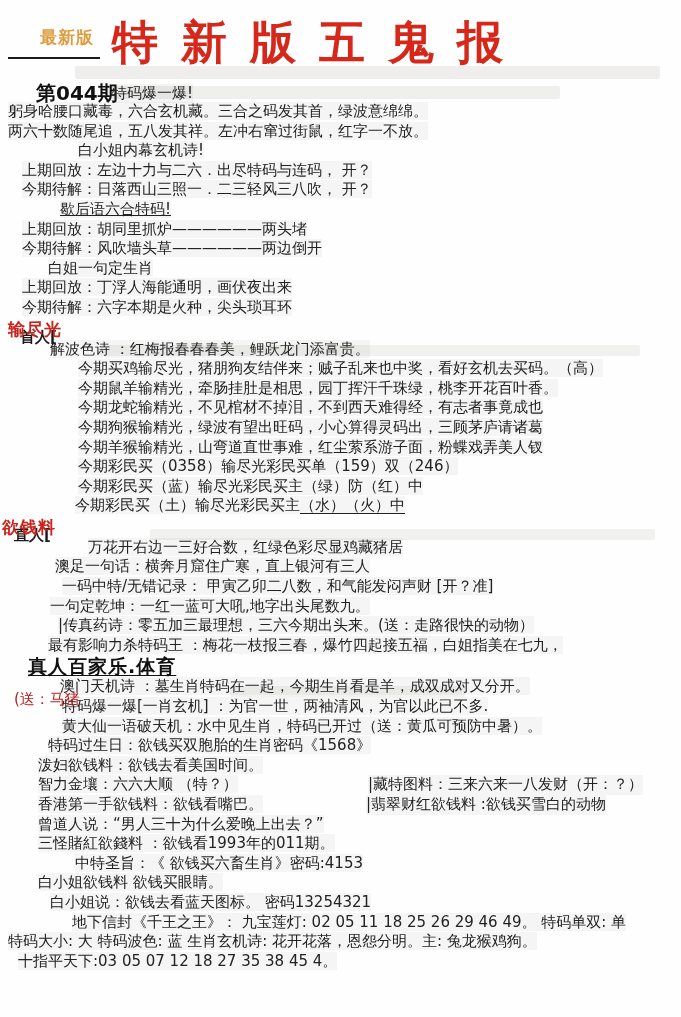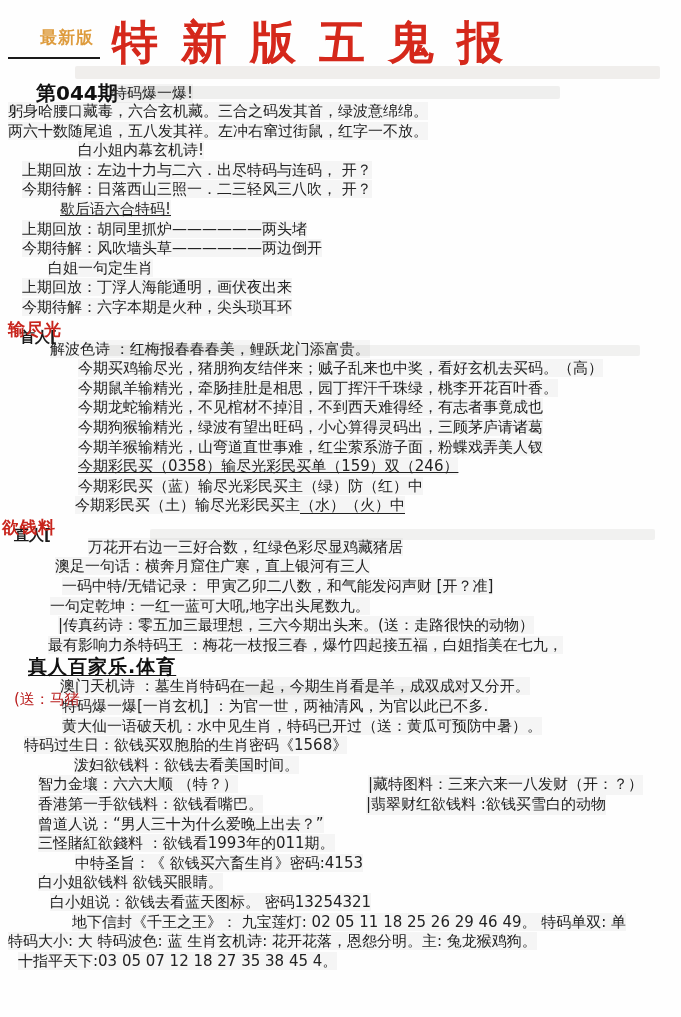--- a/index.html
+++ b/index.html
@@ -92,36 +92,36 @@
       <div class="line" style="padding-left: 48px;"><span class="txt">白姐一句定生肖</span></div>
       <div class="line" style="padding-left: 22px;"><span class="txt">上期回放：丁浮人海能通明，画伏夜出来</span></div>
       <div class="line" style="padding-left: 22px;"><span class="txt">今期待解：六字本期是火种，尖头琐耳环</span></div>
       <div class="line sec" style="padding-left: 8px;"><span class="red-head-overlap" style="left: 20px;">首人[</span><span class="red-head">输尽光</span></div>
       <div class="line" style="padding-left: 50px;"><span class="txt">解波色诗 ：红梅报春春春美，鲤跃龙门添富贵。</span></div>
       <div class="line" style="padding-left: 78px;"><span class="txt">今期买鸡输尽光，猪朋狗友结伴来；贼子乱来也中奖，看好玄机去买码。（高）</span></div>
       <div class="line" style="padding-left: 78px;"><span class="txt">今期鼠羊输精光，牵肠挂肚是相思，园丁挥汗千珠绿，桃李开花百叶香。</span></div>
       <div class="line" style="padding-left: 78px;"><span class="txt">今期龙蛇输精光，不见棺材不掉泪，不到西天难得经，有志者事竟成也</span></div>
       <div class="line" style="padding-left: 78px;"><span class="txt">今期狗猴输精光，绿波有望出旺码，小心算得灵码出，三顾茅庐请诸葛</span></div>
       <div class="line" style="padding-left: 78px;"><span class="txt">今期羊猴输精光，山弯道直世事难，红尘萦系游子面，粉蝶戏弄美人钗</span></div>
-      <div class="line" style="padding-left: 78px; text-decoration: underline;"><span class="txt">今期彩民买（0358）输尽光彩民买单（159）双（246）</span></div>
+      <div class="line" style="padding-left: 78px;"><span class="txt">今期彩民买（0358）输尽光彩民买单（159）双（246）</span></div>
       <div class="line" style="padding-left: 78px;"><span class="txt">今期彩民买（蓝）输尽光彩民买主（绿）防（红）中</span></div>
       <div class="line" style="padding-left: 75px;"><span class="txt">今期彩民买（土）输尽光彩民买主</span><span class="txt u">（水）（火）中</span></div>
       <div class="line sec" style="padding-left: 2px;"><span class="red-head-overlap" style="left: 14px;">直人[</span><span class="red-head">欲钱料</span></div>
       <div class="line" style="padding-left: 88px;"><span class="txt">万花开右边一三好合数，红绿色彩尽显鸡藏猪居</span></div>
       <div class="line" style="padding-left: 55px;"><span class="txt">澳足一句话：横奔月窟住广寒，直上银河有三人</span></div>
       <div class="line" style="padding-left: 62px;"><span class="txt">一码中特/无错记录： 甲寅乙卯二八数，和气能发闷声财 [开？准]</span></div>
       <div class="line" style="padding-left: 50px;"><span class="txt">一句定乾坤：一红一蓝可大吼,地字出头尾数九。</span></div>
       <div class="line" style="padding-left: 58px;"><span class="txt">|传真药诗：零五加三最理想，三六今期出头来。(送：走路很快的动物）</span></div>
       <div class="line" style="padding-left: 48px;"><span class="txt">最有影响力杀特码王 ：梅花一枝报三春，爆竹四起接五福，白姐指美在七九，</span></div>
       <div class="line sec" style="padding-left: 28px;"><span class="bold-head-overlap" style="left: 14px;">(送：马猪</span><span class="bold-head">真人百家乐.体育</span></div>
       <div class="line" style="padding-left: 60px;"><span class="txt">澳门天机诗 ：墓生肖特码在一起，今期生肖看是羊，成双成对又分开。</span></div>
       <div class="line" style="padding-left: 62px;"><span class="txt">特码爆一爆[一肖玄机] ：为官一世，两袖清风，为官以此已不多.</span></div>
       <div class="line" style="padding-left: 62px;"><span class="txt">黄大仙一语破天机：水中见生肖，特码已开过（送：黄瓜可预防中暑）。</span></div>
-      <div class="line" style="padding-left: 24px;"><span class="txt">特码过生日：欲钱买双胞胎的生肖密码《1568》</span></div>
-      <div class="line" style="padding-left: 38px; margin-left: 36px;"><span class="txt">泼妇欲钱料：欲钱去看美国时间。</span></div>
+      <div class="line" style="padding-left: 24px; margin-left: 24px;"><span class="txt">特码过生日：欲钱买双胞胎的生肖密码《1568》</span></div>
+      <div class="line" style="padding-left: 38px;"><span class="txt">泼妇欲钱料：欲钱去看美国时间。</span></div>
       <div class="line" style="padding-left: 38px;"><span class="txt">智力金壤：六六大顺 （特？）</span><span class="right-col" style="left: 368px;">|藏特图料：三来六来一八发财（开：？）</span></div>
       <div class="line" style="padding-left: 38px;"><span class="txt">香港第一手欲钱料：欲钱看嘴巴。</span><span class="right-col" style="left: 366px;">|翡翠财红欲钱料 :欲钱买雪白的动物</span></div>
       <div class="line" style="padding-left: 38px;"><span class="txt">曾道人说：“男人三十为什么爱晚上出去？”</span></div>
       <div class="line" style="padding-left: 38px;"><span class="txt">三怪賭紅欲錢料 ：欲钱看1993年的011期。</span></div>
       <div class="line" style="padding-left: 75px;"><span class="txt">中特圣旨：《 欲钱买六畜生肖》密码:4153</span></div>
       <div class="line" style="padding-left: 38px;"><span class="txt">白小姐欲钱料  欲钱买眼睛。</span></div>
       <div class="line" style="padding-left: 50px;"><span class="txt">白小姐说：欲钱去看蓝天图标。  密码13254321</span></div>
       <div class="line" style="padding-left: 72px;"><span class="txt">地下信封《千王之王》：  九宝莲灯:  02 05 11 18 25 26 29 46 49。  特码单双:  单</span></div>
       <div class="line" style="padding-left: 8px;"><span class="txt">特码大小:  大  特码波色:  蓝  生肖玄机诗:  花开花落，恩怨分明。主:  兔龙猴鸡狗。</span></div>
       <div class="line" style="padding-left: 18px;"><span class="txt">十指平天下:03 05 07 12 18 27 35 38 45 4。</span></div>

